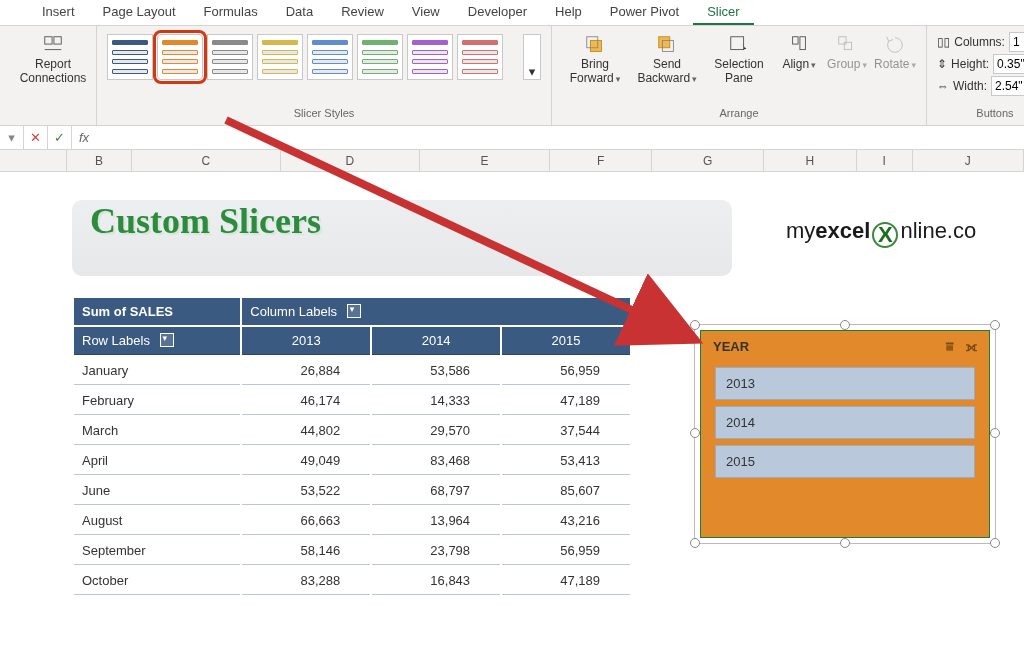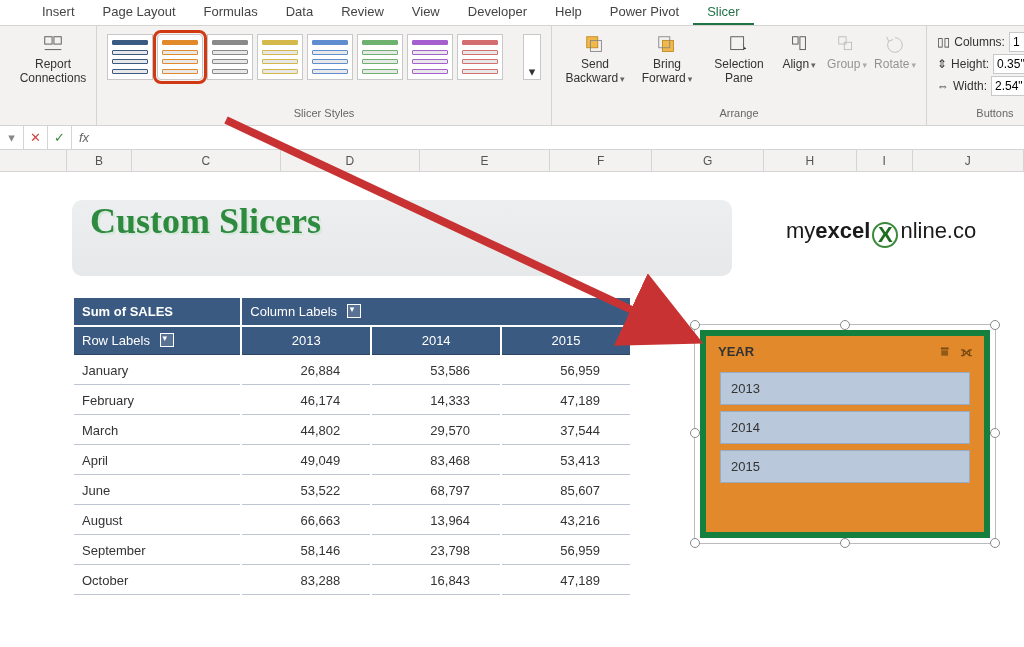--- a/index.html
+++ b/index.html
@@ -35,21 +35,21 @@
 .logo .on { font-weight:300;}
 .pivot { position:absolute; left:72px; top:296px; width:560px; background:#fff;}
 .pivot-header { background:#3b5a82; color:#fff; }
 .pivot-header td { padding:6px 8px; border:none;}
 .pivot-hdr2 { background:#3b5a82; color:#fff;}
 .pivot-hdr2 td { padding:6px 8px; border-bottom:1px solid #2c4766;}
 .pivot-row td { padding:6px 8px; border-bottom:1px solid #bcc5d2;}
 .pivot td.num { text-align:right; padding-right:30px;}
 .dd { display:inline-block; width:14px; height:14px; border:1px solid #fff; background:rgba(255,255,255,0.15); vertical-align:-2px; margin-left:6px; position:relative;}
 .dd::after{ content:"▾"; position:absolute; left:2px; top:-1px; font-size:9px; color:#fff;}
-.slicer { position:absolute; left:700px; top:330px; width:290px; height:208px; background:#e28a2b; border:6px solid #15803d; }
+.slicer { position:absolute; left:700px; top:330px; width:290px; height:208px; background:#e28a2b; border:1px solid #15803d; }
 .slicer-head { display:flex; justify-content:space-between; padding:8px 12px 6px; font-weight:bold; color:#333;}
 .slicer-head .ico { display:flex; gap:12px; color:#7a4a12;}
 .slicer-item { margin:6px 14px; padding:8px 10px; background:#b9c8da; border:1px solid #9aaabf; color:#333; cursor:pointer;}
 .sel-handle { width:10px; height:10px; background:#fff; border:1px solid #888; border-radius:50%; position:absolute;}
 .sel-box { position:absolute; left:694px; top:324px; width:302px; height:220px; border:1px solid #bbb;}
 .arrow { position:absolute; left:216px; top:110px; }
 svg.icon { width:22px; height:22px; }
 .small-tri::after{content:"▾"; font-size:9px; margin-left:2px; color:#666;}
 </style>
 </head>
@@ -139,31 +139,31 @@
           <span>▾</span>
         </div>
     </div>
     <div class="group-label">Slicer Styles</div>
   </div>
 
   <div class="group">
     <div class="group-body">
       <div class="big-btn">
         <svg class="icon" viewBox="0 0 24 24">
+            <rect x="7" y="7" width="12" height="12" fill="#f2b84a" stroke="#c08a20"></rect>
+            <rect x="3" y="3" width="12" height="12" fill="none" stroke="#888"></rect>
+          </svg>
+        <span class="lbl small-tri">Bring Forward</span>
+      </div>
+      <div class="big-btn">
+        <svg class="icon" viewBox="0 0 24 24">
             <rect x="3" y="3" width="12" height="12" fill="#f2b84a" stroke="#c08a20"></rect>
             <rect x="7" y="7" width="12" height="12" fill="none" stroke="#888"></rect>
           </svg>
         <span class="lbl small-tri">Send Backward</span>
-      </div>
-      <div class="big-btn">
-        <svg class="icon" viewBox="0 0 24 24">
-            <rect x="7" y="7" width="12" height="12" fill="#f2b84a" stroke="#c08a20"></rect>
-            <rect x="3" y="3" width="12" height="12" fill="none" stroke="#888"></rect>
-          </svg>
-        <span class="lbl small-tri">Bring Forward</span>
       </div>
       <div class="big-btn">
         <svg class="icon" viewBox="0 0 24 24">
             <rect x="3" y="3" width="14" height="14" fill="none" stroke="#555"></rect>
             <path d="M14 10l6 6-3 1 1-3z" fill="#333"></path>
           </svg>
         <span class="lbl">Selection Pane</span>
       </div>
       <div class="big-btn" style="width:42px">
         <svg class="icon" viewBox="0 0 24 24">

